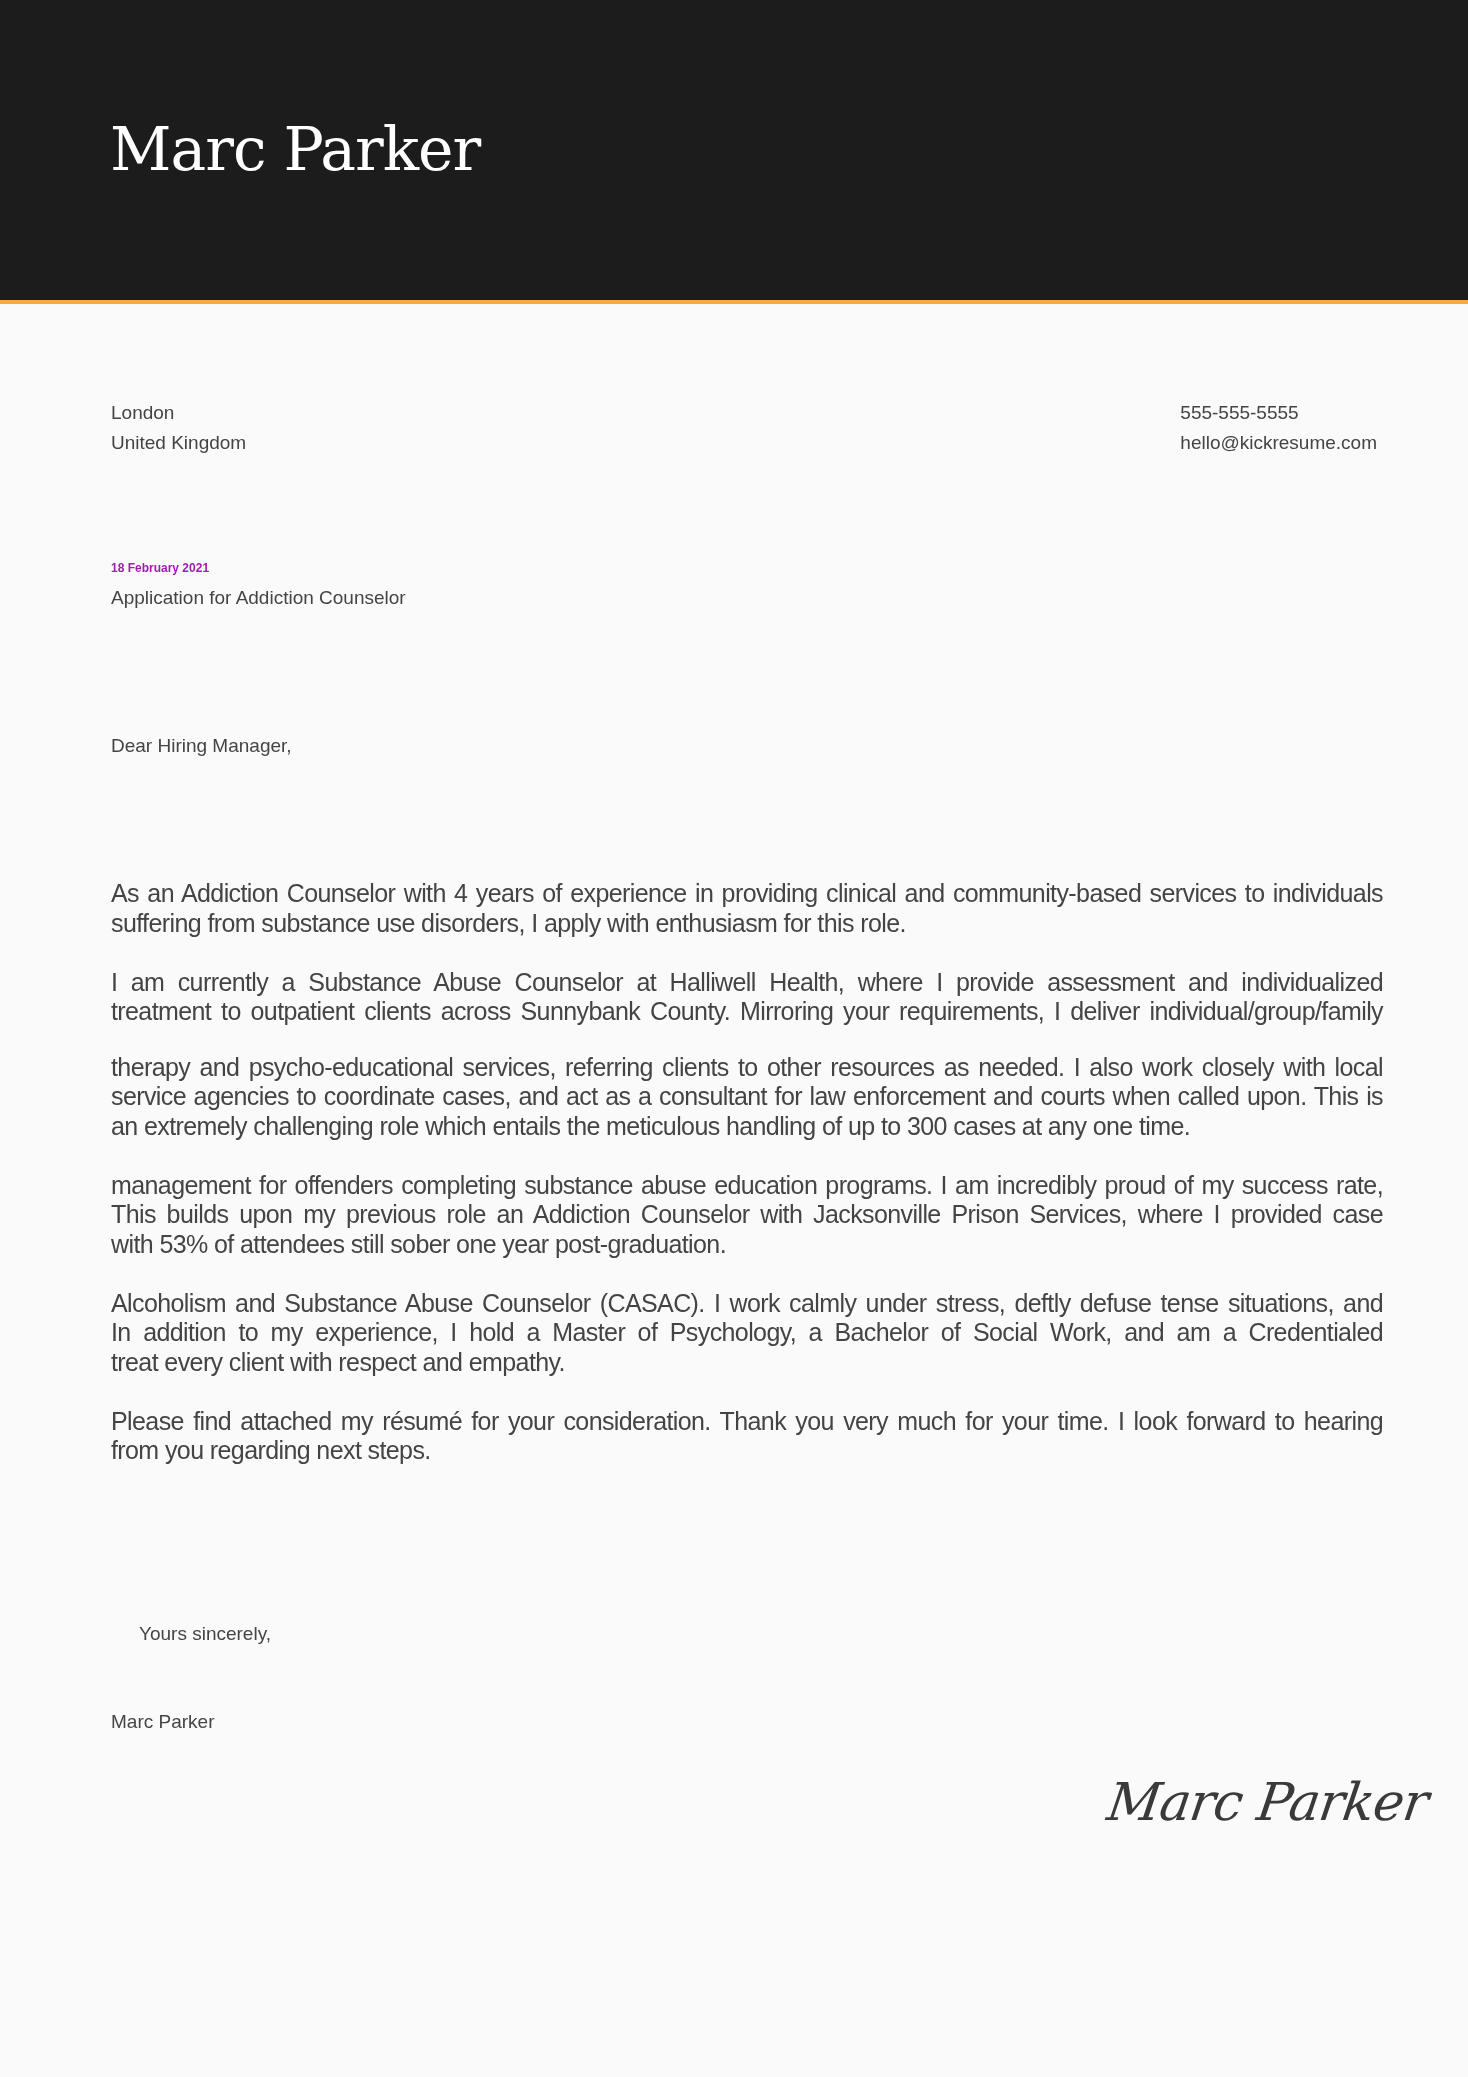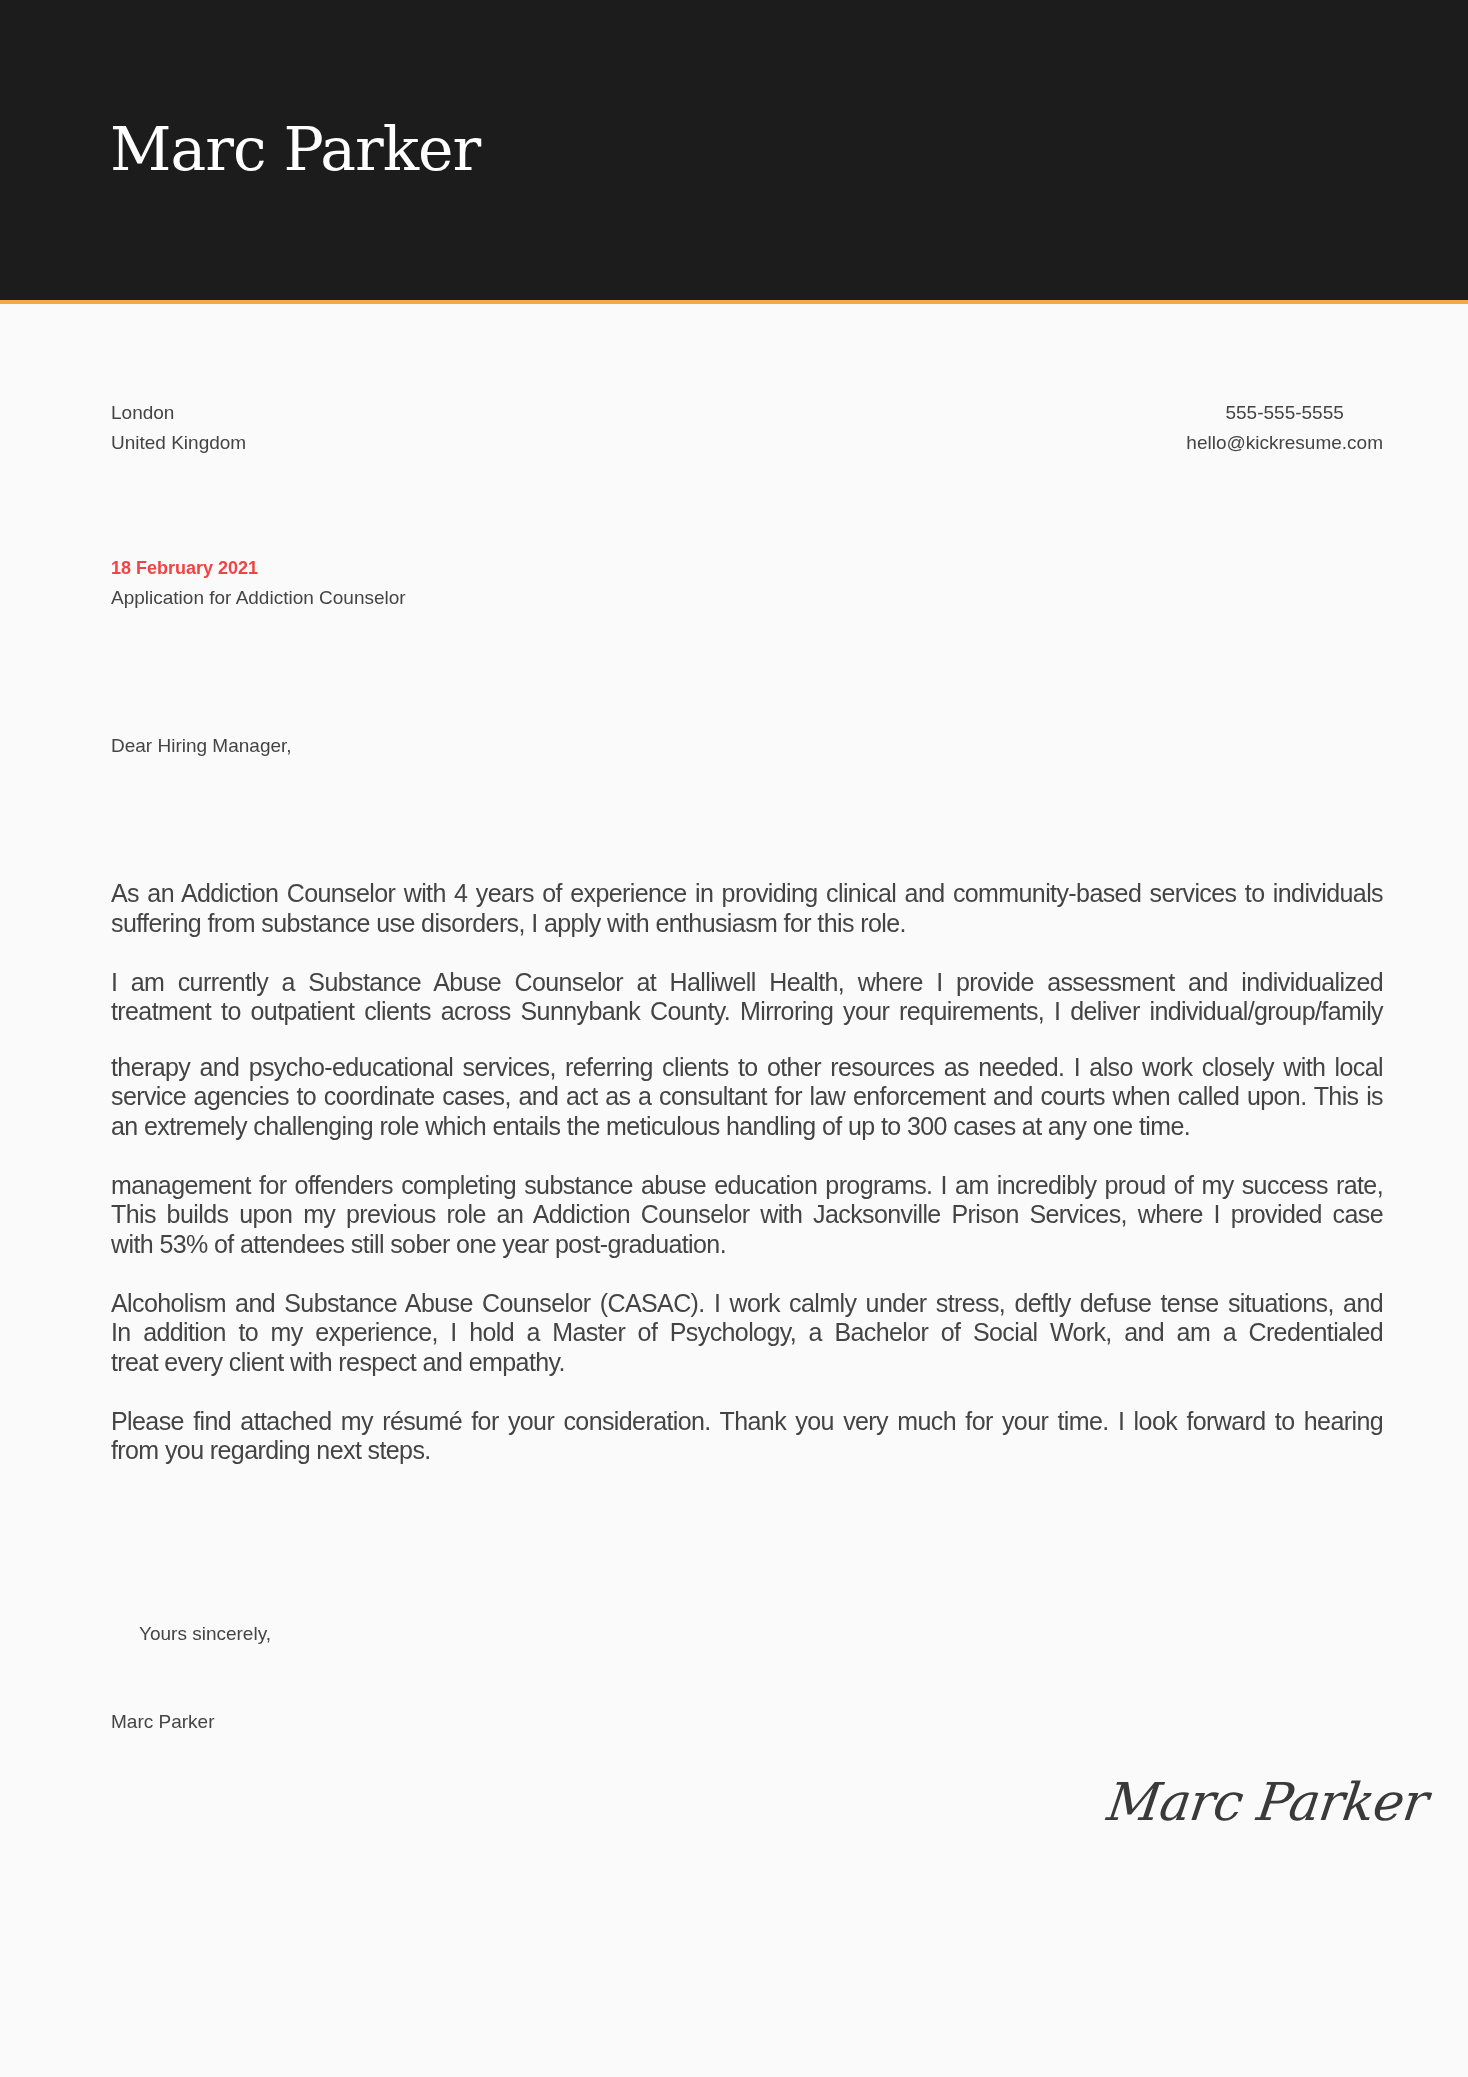--- a/index.html
+++ b/index.html
@@ -12,22 +12,22 @@
       position: absolute; left: 0; top: 0; width: 1468px; height: 300px;
       background: #1c1c1c; border-bottom: 4px solid #f5a942;
     }
     .header-name {
       position: absolute; left: 110px; top: 114px;
       font-family: "DejaVu Serif", serif; font-size: 60px; color: #ffffff;
       letter-spacing: -1px; white-space: nowrap;
     }
     .txt { position: absolute; font-size: 19px; line-height: 30px; white-space: nowrap; }
     .contact-left { left: 111px; top: 398px; }
-    .contact-right { right: 85px; top: 398px; text-align: center; }
-    .date { left: 111px; top: 553px; font-size: 18px; font-weight: bold; color: #ef4444; line-height: 30px; }
+    .contact-right { right: 91px; top: 398px; text-align: left; }
+    .date { left: 111px; top: 553px; font-size: 12px; font-weight: bold; color: #a21caf; line-height: 30px; }
     .subject { left: 111px; top: 583px; }
     .salutation { left: 111px; top: 731px; }
     .body-text { position: absolute; left: 111px; top: 879px; width: 1272px; }
     .para { margin: 0 0 29.5px 0; }
     .line {
       display: block; height: 29.5px; line-height: 29.5px; font-size: 25px;
       text-align: justify; text-align-last: justify; white-space: nowrap;
       letter-spacing: -0.6px; word-spacing: 0px;
     }
     .line.last { text-align-last: left; }

